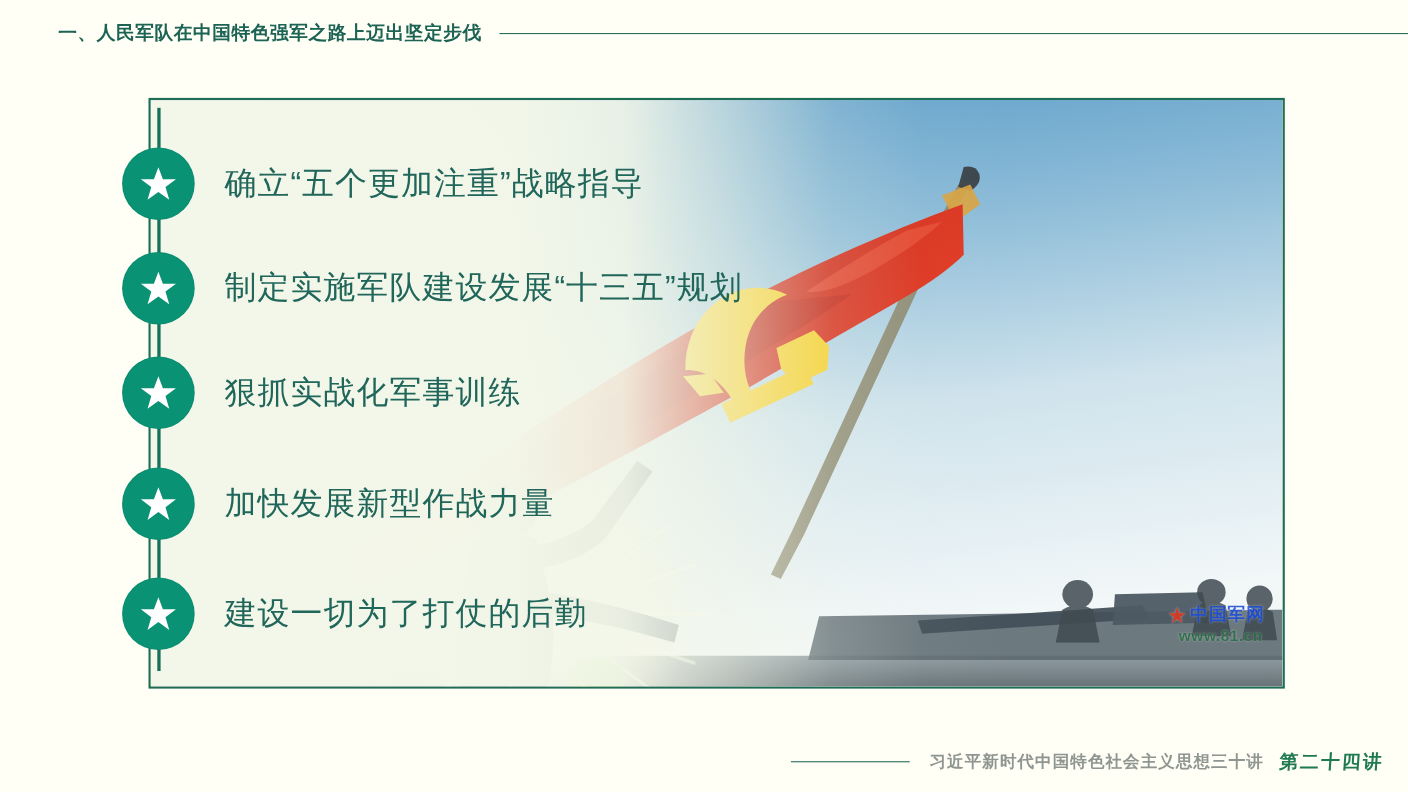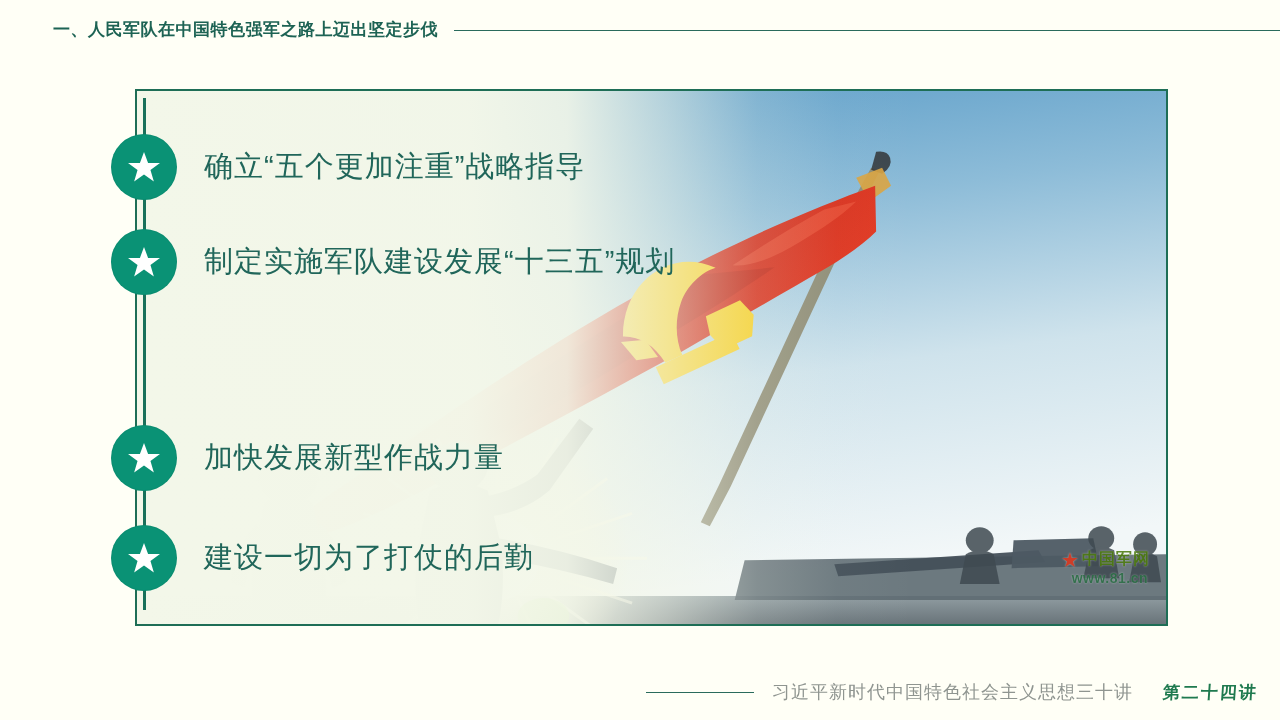--- a/index.html
+++ b/index.html
@@ -108,21 +108,21 @@
   }
   .wm-star {
     color: #e03a20;
     font-size: 20px;
     line-height: 1;
     text-shadow: 0 0 2px rgba(255,255,255,0.6);
   }
   .wm-text {
     font-size: 16px;
     font-weight: bold;
-    color: #4d7c0f;
+    color: #1d4ed8;
     letter-spacing: 1px;
     text-shadow: 0 0 2px rgba(255,255,255,0.5);
     font-family: Liberation Mono, monospace;
   }
   .wm-url {
     font-size: 14px;
     font-weight: bold;
     color: #2d6f47;
     letter-spacing: 0.5px;
     margin-top: 0;
@@ -217,24 +217,25 @@
     padding-right: 22px;
     box-sizing: border-box;
   }
   .footer-rule {
     width: 108px;
     height: 0;
     border-top: 1.5px solid #2a6b5c;
     margin-right: 18px;
   }
   .footer-series {
-    font-size: 18px;
+    font-size: 15px;
     color: #8f9590;
     letter-spacing: 1px;
-    margin-right: 30px;
+    margin-right: 14px;
+    font-weight: bold;
   }
   .footer-lecture {
     font-size: 17px;
     font-weight: bold;
     color: #1f7a4f;
     font-family: "Liberation Serif", "DejaVu Serif", serif;
     letter-spacing: 2px;
     transform: skewX(-4deg);
   }
 </style>
@@ -406,20 +407,32 @@
         <div class="disc"></div>
         <div class="star">
           <svg viewBox="0 0 100 100" aria-hidden="true">
             <polygon points="50,6 62,38 97,38 69,59 79,93 50,72 21,93 31,59 3,38 38,38" fill="#ffffff"></polygon>
           </svg>
         </div>
       </div>
       <div class="bullet-text">确立“五个更加注重”战略指导</div>
     </div>
 
+    <div class="bullet" style="top:324px;">
+      <div class="marker">
+        <div class="arrow"></div>
+        <div class="disc"></div>
+        <div class="star">
+          <svg viewBox="0 0 100 100" aria-hidden="true">
+            <polygon points="50,6 62,38 97,38 69,59 79,93 50,72 21,93 31,59 3,38 38,38" fill="#ffffff"></polygon>
+          </svg>
+        </div>
+      </div>
+      <div class="bullet-text">狠抓实战化军事训练</div>
+    </div>
 
     <div class="bullet" style="top:525px;">
       <div class="marker">
         <div class="arrow"></div>
         <div class="disc"></div>
         <div class="star">
           <svg viewBox="0 0 100 100" aria-hidden="true">
             <polygon points="50,6 62,38 97,38 69,59 79,93 50,72 21,93 31,59 3,38 38,38" fill="#ffffff"></polygon>
           </svg>
         </div>

